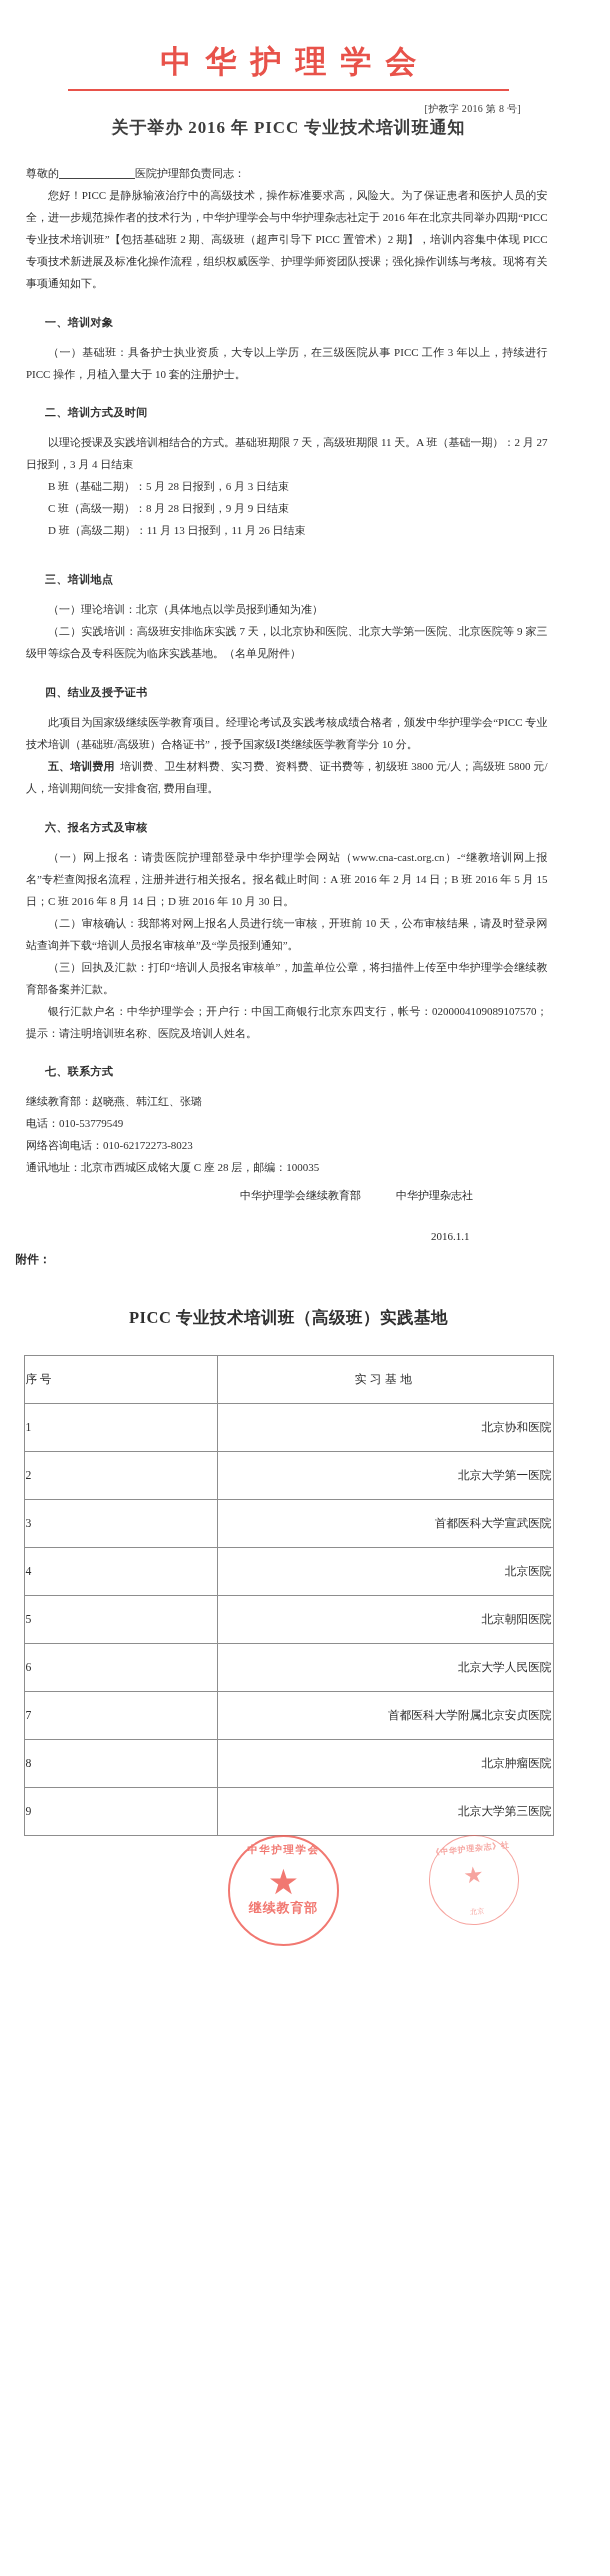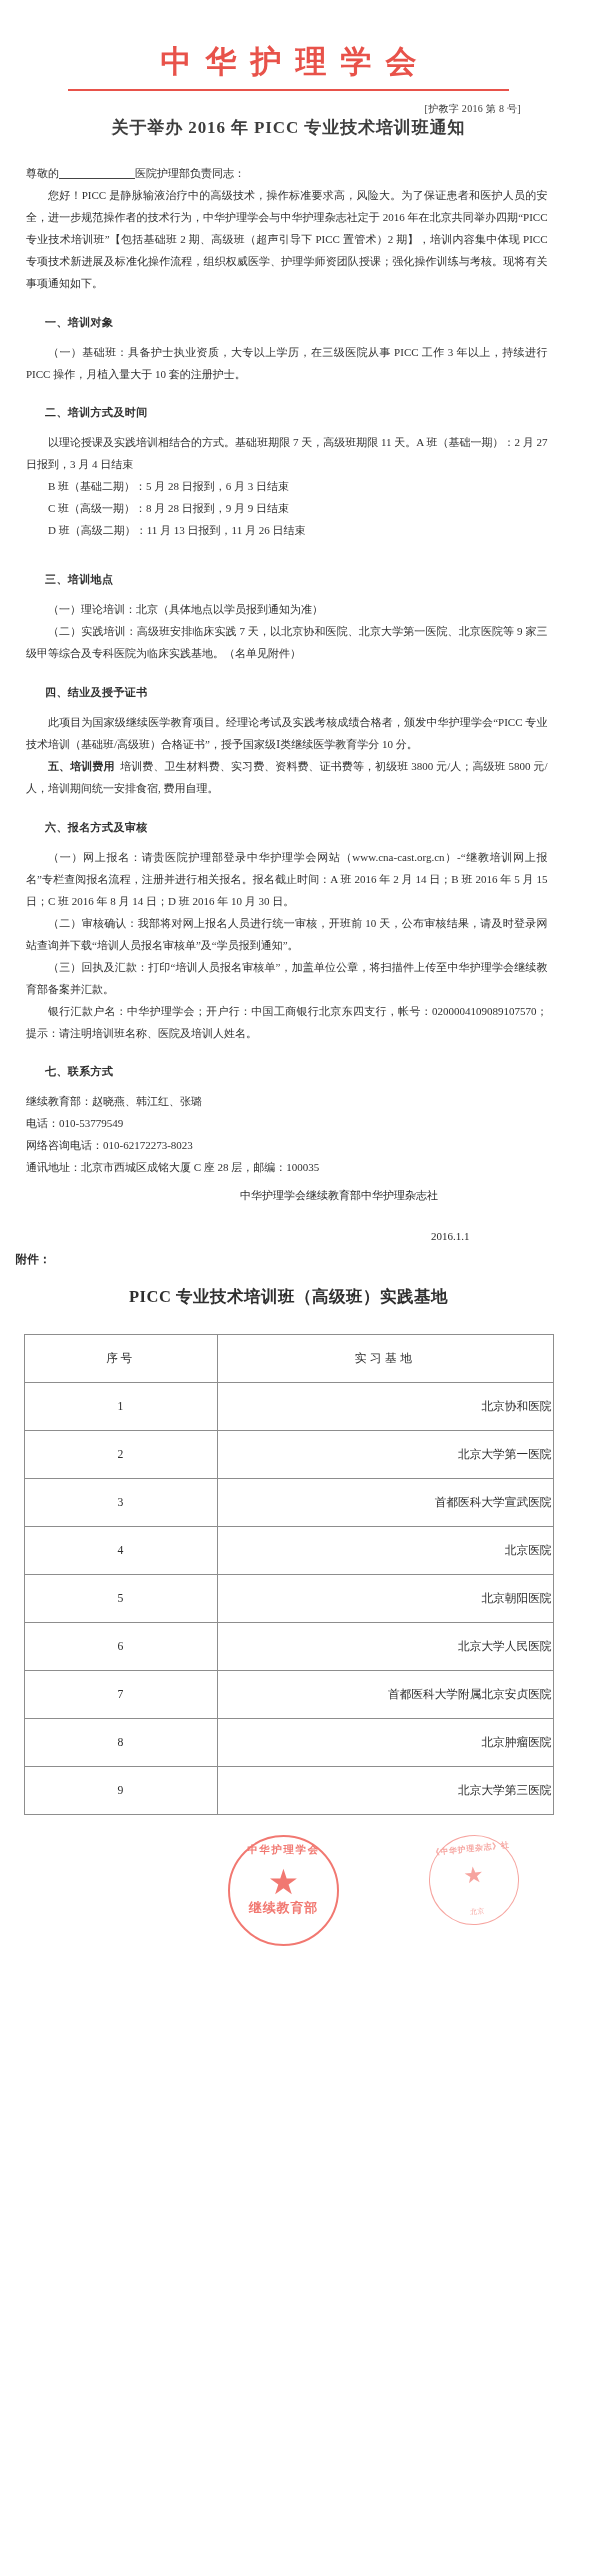--- a/index.html
+++ b/index.html
@@ -85,20 +85,21 @@
     position: relative;
     margin-top: 5.2px;
     padding: 0 29.5px 0 26px;
     font-size: 11px;
     line-height: 23.5px;
   }
   .sign-row {
     display: flex;
     justify-content: flex-start;
     padding-left: 214px;
+    gap: 35px;
   }
   .sign-date {
     display: flex;
     justify-content: flex-start;
     padding-left: 405px;
     margin-top: 17.4px;
     text-align: center;
   }
   
   .seal {
@@ -171,38 +172,38 @@
     padding: 3.5px 0 0 15.6px;
     font-size: 11.7px;
     font-weight: 700;
     color: #2b2b2b;
   }
   .attach-title {
     text-align: center;
     font-size: 16.5px;
     font-weight: 700;
     color: #2f2f2f;
-    margin-top: 19px;
+    margin-top: 40px;
     letter-spacing: 0.5px;
   }
   table.bases {
     margin: 26px auto 0 auto;
     width: 530px;
     border-collapse: collapse;
   }
   table.bases th, table.bases td {
     border: 0.9px solid #8d8d8d;
     height: 48px;
     font-size: 11.7px;
     font-weight: 400;
     color: #2c2c2c;
   }
   table.bases th.col-no, table.bases td.col-no {
     width: 193px;
-    text-align: center;
+    text-align: left;
   }
   table.bases th.col-base { text-align: center; letter-spacing: 3.5px; }
   table.bases td.col-base { text-align: right; padding-left: 26px; }
   table.bases th { font-weight: 400; letter-spacing: 2.6px; }
   .tail-space { height: 52px; }
 </style>
 </head>
 <body>
 
 <div class="page">

